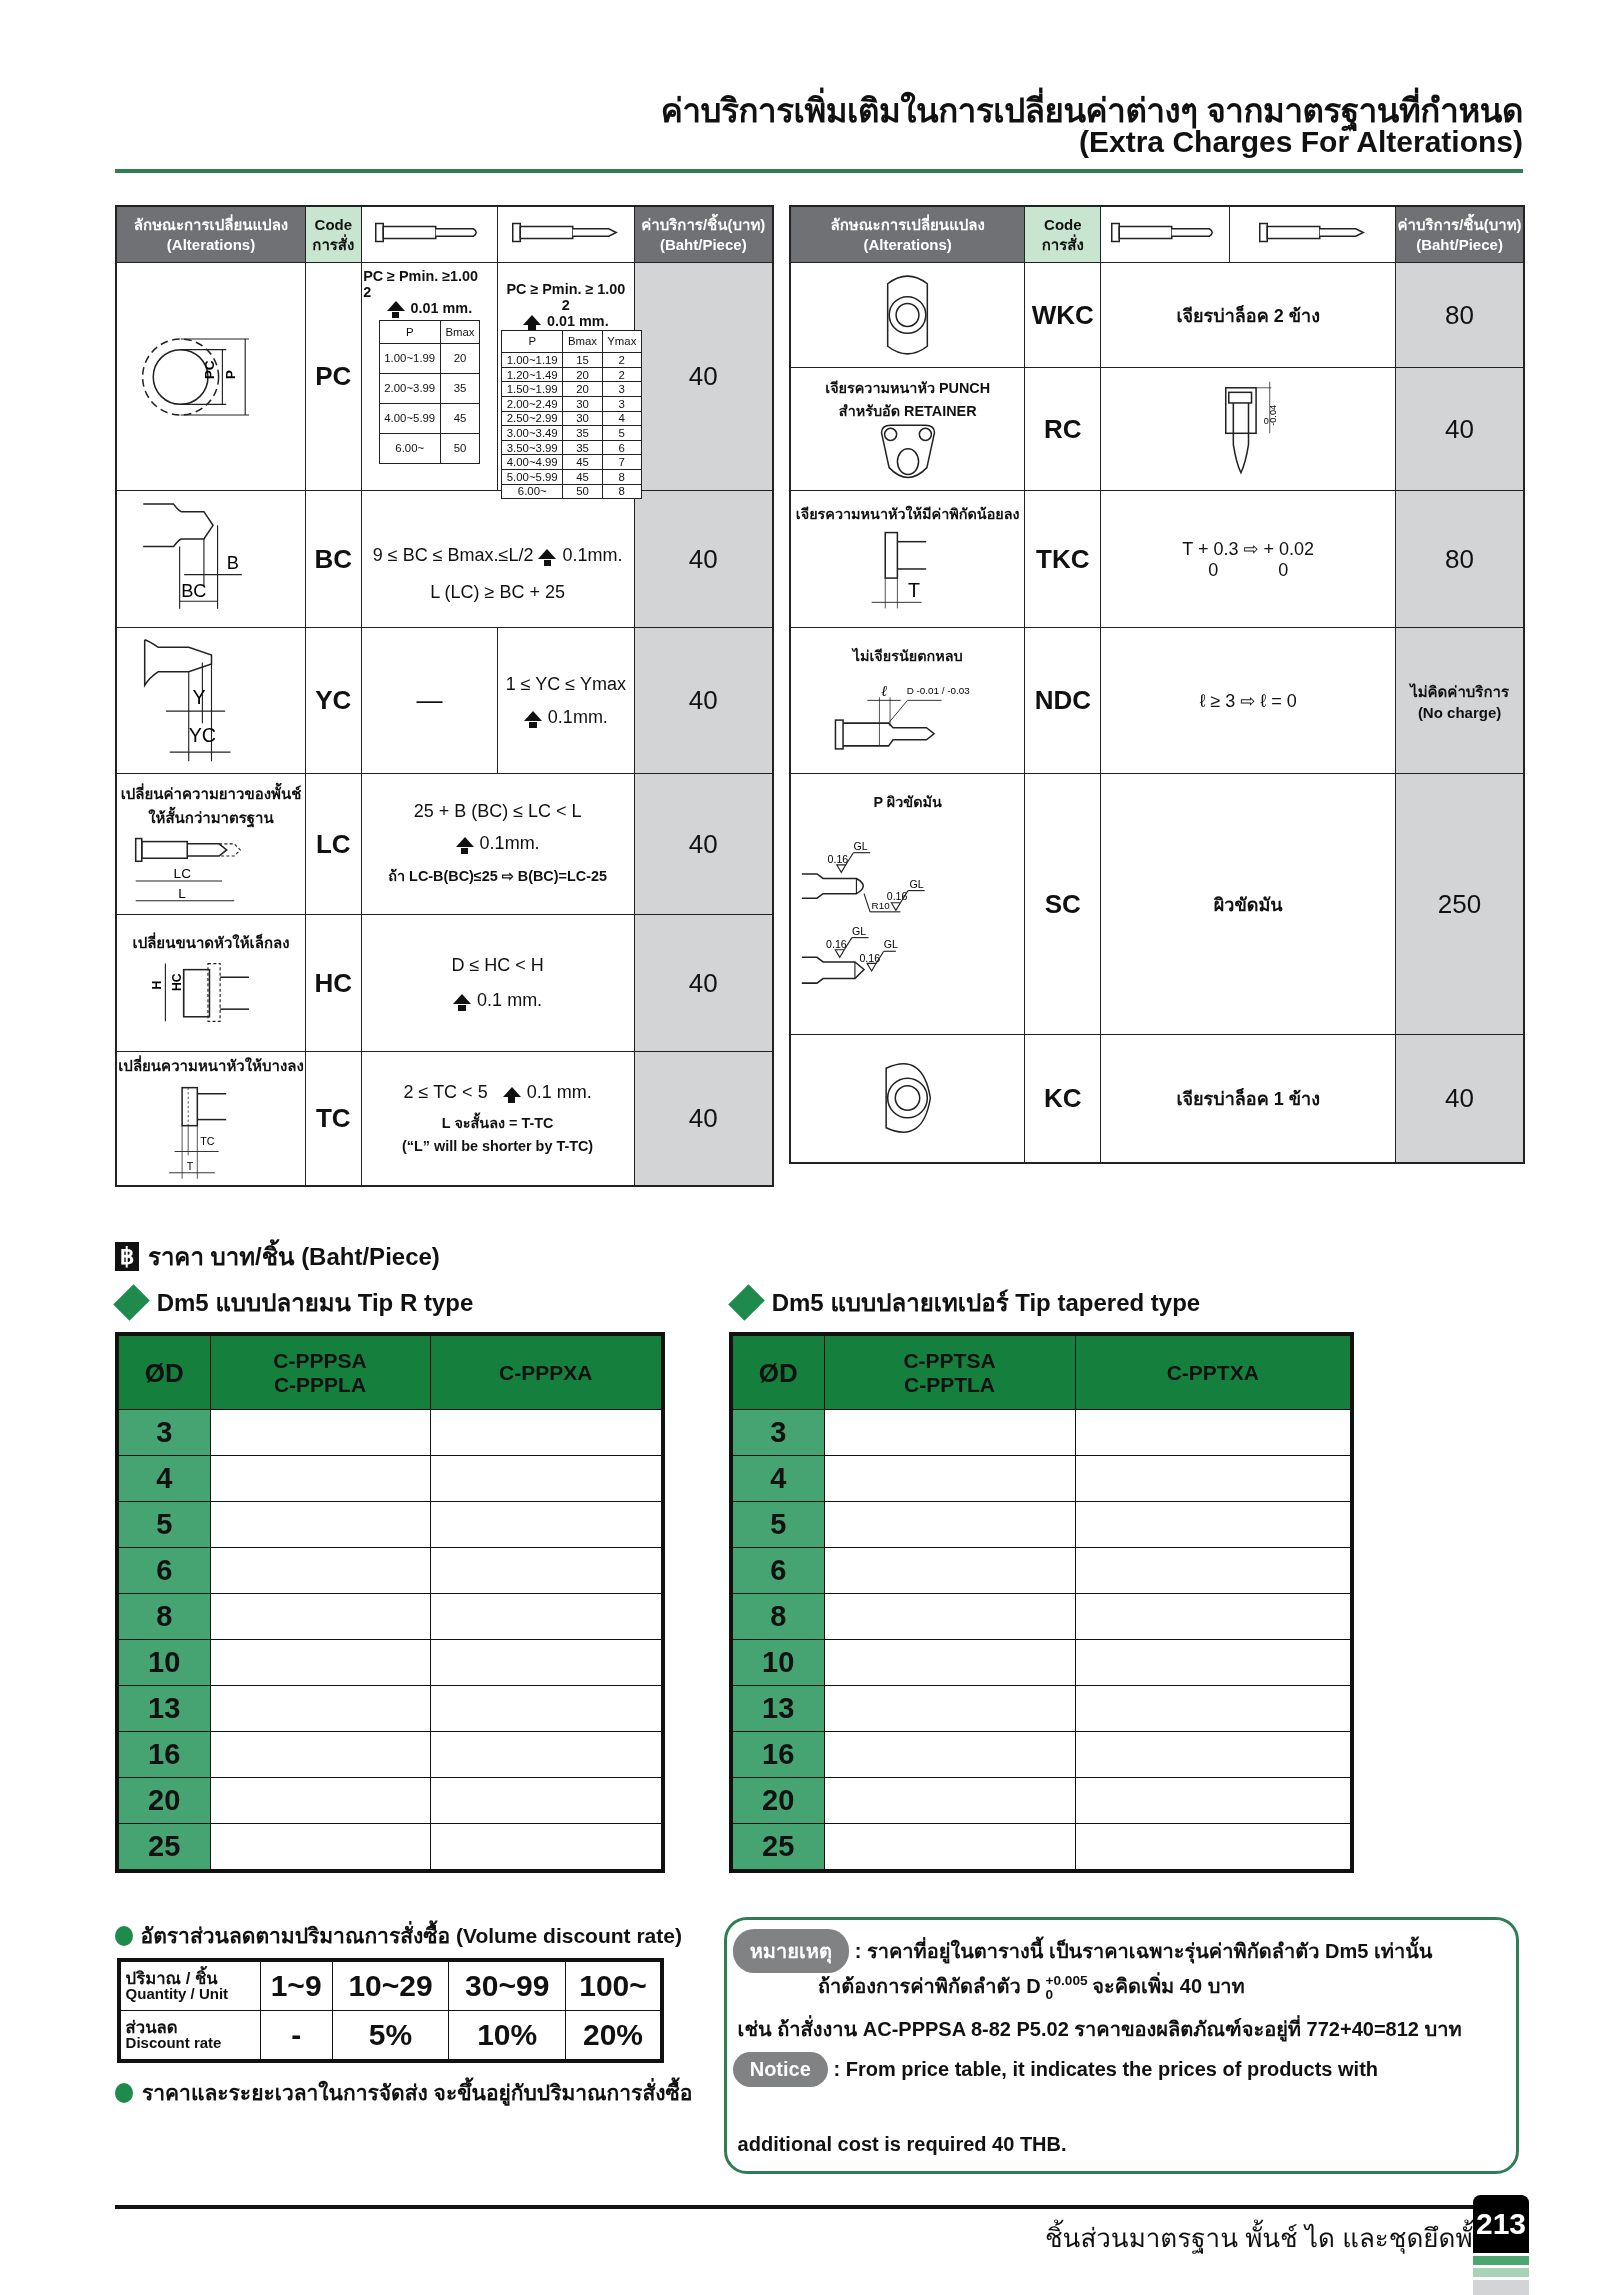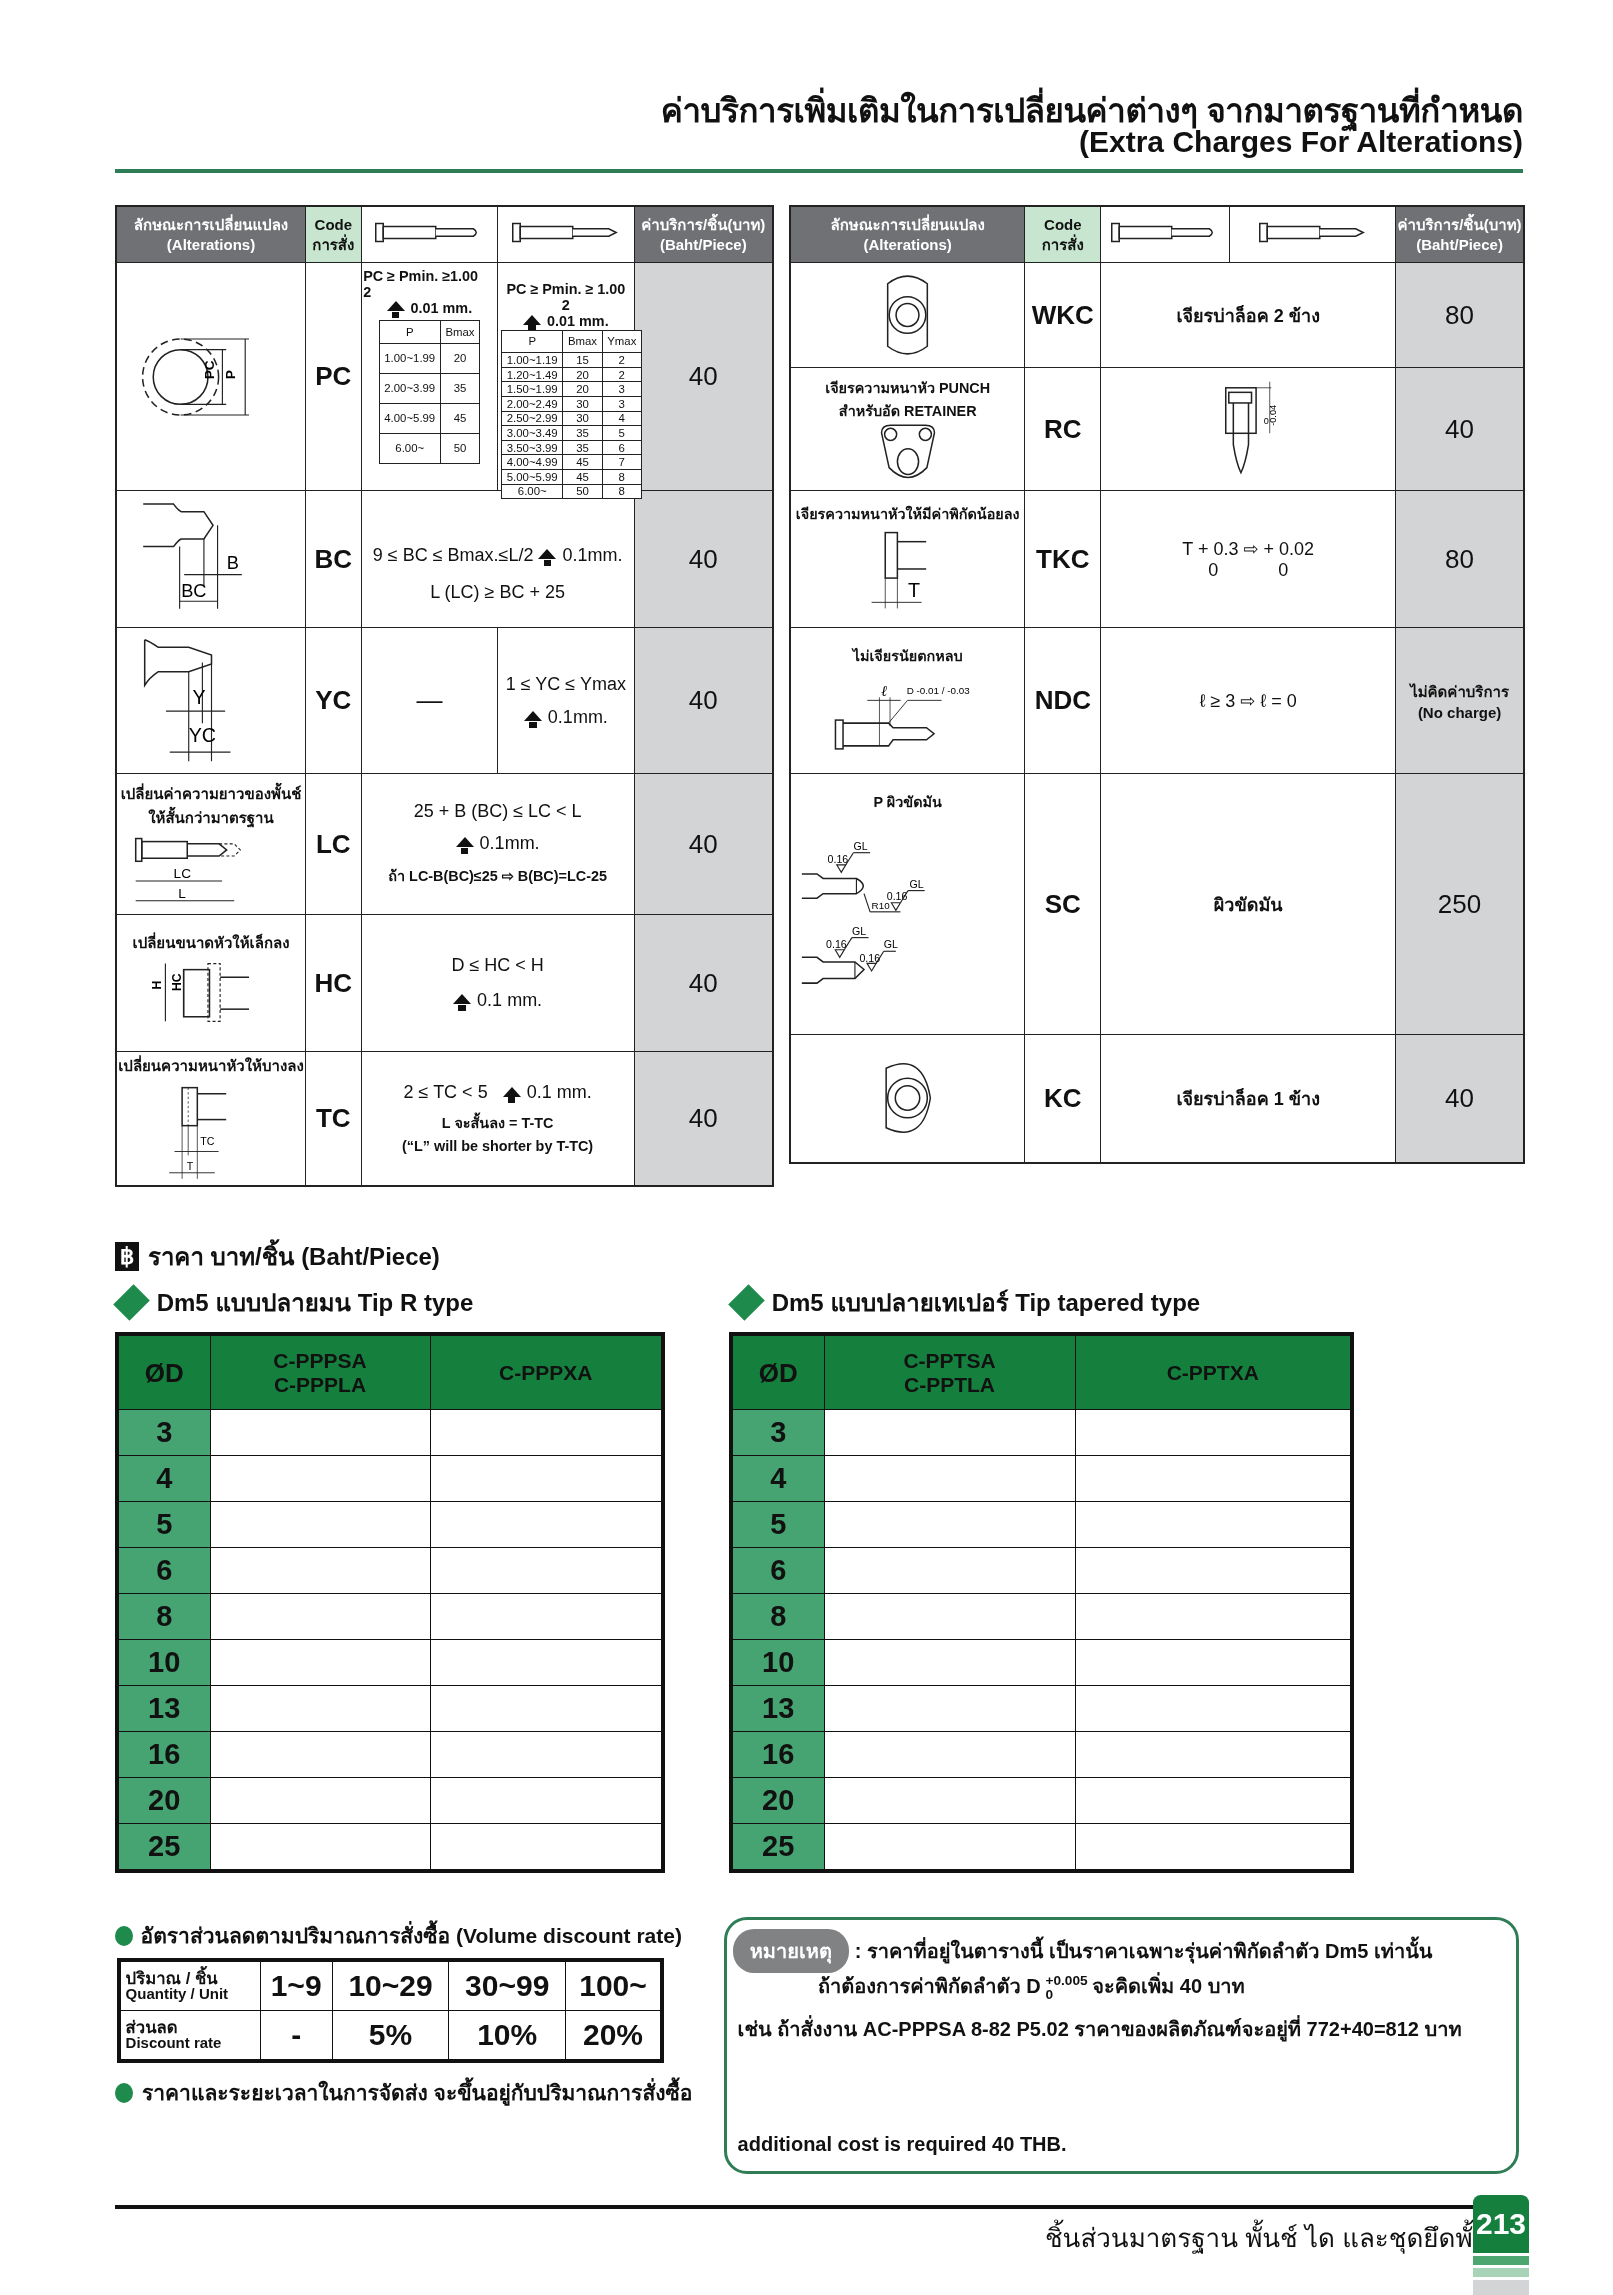--- a/index.html
+++ b/index.html
@@ -46,21 +46,21 @@
   .disc-note { left:115px; top:2076px; font-size:21px; font-weight:bold; display:flex; align-items:center; gap:9px; }
 
   .notice-box { left:724px; top:1917px; width:789px; height:251px; border:3.8px solid #2e7d57; border-radius:23px; }
   .pill { display:inline-block; background:#808284; color:#fff; font-size:20px; font-weight:bold; border-radius:21px; padding:6px 16.7px; margin-right:6px; }
   .nline { position:absolute; font-size:20px; font-weight:bold; white-space:nowrap; }
   .tol { display:inline-block; vertical-align:middle; font-size:13.7px; line-height:13.7px; text-align:left; margin:0 4.6px; }
 
   .foot-rule { left:115px; right:91px; top:2205px; height:3.8px; background:#111; }
   .foot-text { right:106px; top:2217px; font-size:26px; }
   .page-tab { left:1473px; top:2195px; width:56px; height:100px; }
-  .page-num { height:58px; background:#15803d; color:#fff; font-weight:bold; font-size:30px; text-align:center; line-height:58px; border-radius:7.6px 7.6px 0 0; }
+  .page-num { height:58px; background:#000000; color:#fff; font-weight:bold; font-size:30px; text-align:center; line-height:58px; border-radius:7.6px 7.6px 0 0; }
   .tab-b1 { height:9px; background:#4da56f; margin-top:3px; }
   .tab-b2 { height:9px; background:#a9d3b6; margin-top:3px; }
   .tab-b3 { height:18px; background:#d3d4d6; margin-top:3px; }
 </style>
 </head>
 <body>
 
 <div class="abs title-th">ค่าบริการเพิ่มเติมในการเปลี่ยนค่าต่างๆ จากมาตรฐานที่กำหนด</div>
 <div class="abs title-en">(Extra Charges For Alterations)</div>
 <div class="abs title-rule"></div>
@@ -659,20 +659,23 @@
 </div>
 
 <div class="abs notice-box">
   <div class="nline" style="left:6px; top:9px;">
     <span class="pill">หมายเหตุ</span><span>: ราคาที่อยู่ในตารางนี้ เป็นราคาเฉพาะรุ่นค่าพิกัดลำตัว Dm5 เท่านั้น</span>
   </div>
   <div class="nline" style="left:91px; top:50px;">
     <span>ถ้าต้องการค่าพิกัดลำตัว D</span><span class="tol"><span>+0.005</span><br><span>0</span></span><span>จะคิดเพิ่ม 40 บาท</span>
   </div>
   <div class="nline" style="left:10.6px; top:93px;">เช่น ถ้าสั่งงาน AC-PPPSA 8-82 P5.02 ราคาของผลิตภัณฑ์จะอยู่ที่ 772+40=812 บาท</div>
+  <div class="nline" style="left:6px; top:132px;">
+    <span class="pill">Notice</span><span>: From price table, it indicates the prices of products with</span>
+  </div>
   <div class="nline" style="left:10.6px; top:213px;">additional cost is required 40 THB.</div>
 </div>
 
 <div class="abs foot-rule"></div>
 <div class="abs foot-text">ชิ้นส่วนมาตรฐาน พั้นช์ ได และชุดยึดพั้นช์</div>
 <div class="abs page-tab">
   <div class="page-num">213</div>
   <div class="tab-b1"></div>
   <div class="tab-b2"></div>
   <div class="tab-b3"></div>

